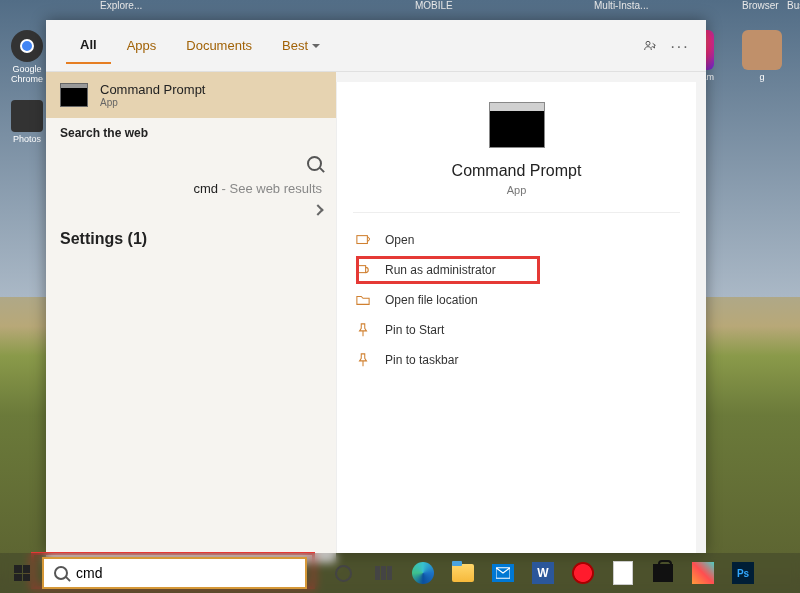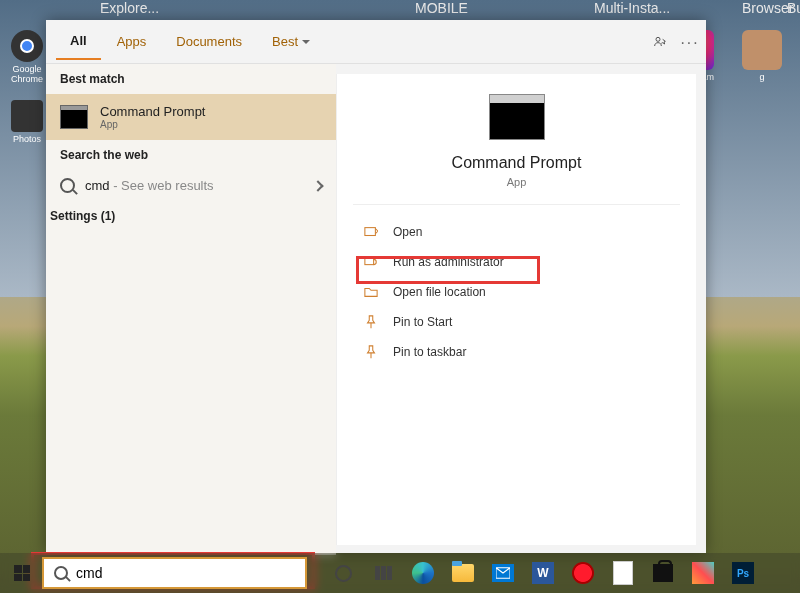--- a/index.html
+++ b/index.html
@@ -22,63 +22,63 @@
 
   
   .desktop-icons-left { position:absolute; left:6px; top:30px; width:42px; }
   .desk-left-icon { width:42px; text-align:center; font-size:9px; color:#fff; margin-bottom:16px; }
   .desk-left-icon .img { width:32px; height:32px; margin:0 auto 2px; border-radius:50%; background:#333; display:flex; align-items:center; justify-content:center; overflow:hidden; }
   .chrome-icon { background: conic-gradient(#ea4335 0 120deg,#34a853 120deg 240deg,#fbbc05 240deg 360deg); }
   .chrome-center { width:14px; height:14px; border-radius:50%; background:#4285f4; border:2px solid #fff; }
   .photos-icon { background: linear-gradient(135deg,#3aa0ff,#0063c6); border-radius:4px !important; }
 
   
-  .window-labels { position:absolute; top:0; left:0; right:0; height:20px; display:flex; color:#e8e8e8; font-size:14px; }
+  .window-labels { position:absolute; top:0; left:0; right:0; height:20px; display:flex; color:#e8e8e8; font-size:10px; }
   .window-labels span { position:absolute; }
 
   
   .start-menu {
     position:absolute; left:46px; top:20px; width:660px; height:533px;
     background:#f3f3f3; box-shadow:0 0 14px rgba(0,0,0,0.4); font-size:13px; color:#333;
   }
-  .menu-header { height:44px; display:flex; align-items:center; padding:0 10px; border-bottom:1px solid #e0e0e0;text-align:center; }
+  .menu-header { height:52px; display:flex; align-items:center; padding:0 20px; border-bottom:1px solid #e0e0e0;text-align:center; }
   .tabs { display:flex; gap:2px; }
   .tab { padding:10px 14px; cursor:pointer; color:#a16207; font-size:13px; display:flex; align-items:center; gap:4px; }
   .tab.active { color:#1a1a1a; border-bottom:2px solid #e67e22; font-weight:600; }
   .tab-more::after { content:""; border:4px solid transparent; border-top-color:#666; margin-top:4px; }
   .header-right { margin-left:auto; display:flex; gap:12px; align-items:center; }
   .header-right .ic { width:16px; height:16px; color:#555; cursor:pointer; }
 
   .menu-body { display:flex; height:491px; }
   .left-pane { width:290px; background:#f6f4f0; display:flex; flex-direction:column; }
   .right-pane { flex:1; background:#fff; border-left:1px solid #eee; margin:10px 10px 10px 0; }
 
   .section-label { font-size:12px; font-weight:600; padding:8px 14px; color:#222; }
   .best-match-item { display:flex; align-items:center; gap:12px; padding:10px 14px; background:#e6d3b1; cursor:pointer; }
   .cmd-thumb { width:28px; height:24px; background:#000; border:1px solid #666; position:relative; }
   .cmd-thumb::before { content:""; position:absolute; top:0; left:0; right:0; height:4px; background:#999; }
   .bm-title { font-size:13px; color:#222; }
   .bm-sub { font-size:10px; color:#666; }
 
-  .web-row { display:flex; align-items:center; padding:8px 14px; gap:10px; cursor:pointer; }
+  .web-row { display:flex; align-items:flex-end; padding:8px 14px; gap:10px; cursor:pointer;flex-direction:column; }
   .web-row .magnify { width:15px; height:15px; border:2px solid #555; border-radius:50%; position:relative; }
   .web-row .magnify::after { content:""; position:absolute; width:6px; height:2px; background:#555; transform:rotate(45deg); right:-5px; bottom:-2px; }
   .web-row .chev { margin-left:auto; width:8px; height:8px; border-right:2px solid #666; border-bottom:2px solid #666; transform:rotate(-45deg); }
 
-  .settings-row { padding:8px 4px; font-size:12px; font-weight:600; color:#222; }
+  .settings-row { padding:8px 14px; font-size:16px; font-weight:600; color:#222; }
 
   
   .preview-area { text-align:center; padding:20px 0 16px; border-bottom:1px solid #eee; margin:0 16px; }
   .preview-thumb { width:56px; height:46px; background:#000; margin:0 auto 14px; border:1px solid #888; position:relative; }
   .preview-thumb::before { content:""; position:absolute; top:0; left:0; right:0; height:8px; background:#d0d0d0; }
   .preview-title { font-size:16px; color:#222; margin-bottom:4px; }
   .preview-sub { font-size:11px; color:#777; }
 
   .action-list { padding:12px 0; }
-  .action-item { display:flex; align-items:flex-start; gap:14px; padding:8px 26px; font-size:12px; color:#333; cursor:pointer; }
+  .action-item { display:flex; align-items:flex-start; gap:14px; padding:8px 18px; font-size:12px; color:#333; cursor:pointer; }
   .action-item .ai-icon { width:16px; height:14px; display:flex; align-items:center; justify-content:center; color:#d08030; }
   .highlight-box { border:3px solid #e53935; position:absolute; pointer-events:none; }
   .hb-run { left:356px; top:256px; width:184px; height:28px; }
   .hb-search { left:31px; top:552px; width:284px; height:37px; }
 
   .admin-shield svg, .open-ic svg, .folder-ic svg, .pin-ic svg { width:14px; height:14px; }
 
   
   .taskbar { position:absolute; left:0; right:0; bottom:0; height:40px;
     background:rgba(30,30,30,0.25); backdrop-filter:blur(4px);
@@ -173,21 +173,20 @@
             <path d="M4 18c0-3 2-5 5-5s5 2 5 5"></path>
             <path d="M16 8l4 3-2 1 1 3-3-2-2 1"></path>
           </svg>
       </div>
       <div class="ic" style="font-size:16px;letter-spacing:1px;color:#666;">···</div>
     </div>
   </div>
 
   <div class="menu-body">
     <div class="left-pane">
-      <div class="section-label">Best match</div>
       <div class="best-match-item">
         <div class="cmd-thumb"></div>
         <div>
           <div class="bm-title">Command Prompt</div>
           <div class="bm-sub">App</div>
         </div>
       </div>
 
       <div class="section-label">Search the web</div>
       <div class="web-row">

